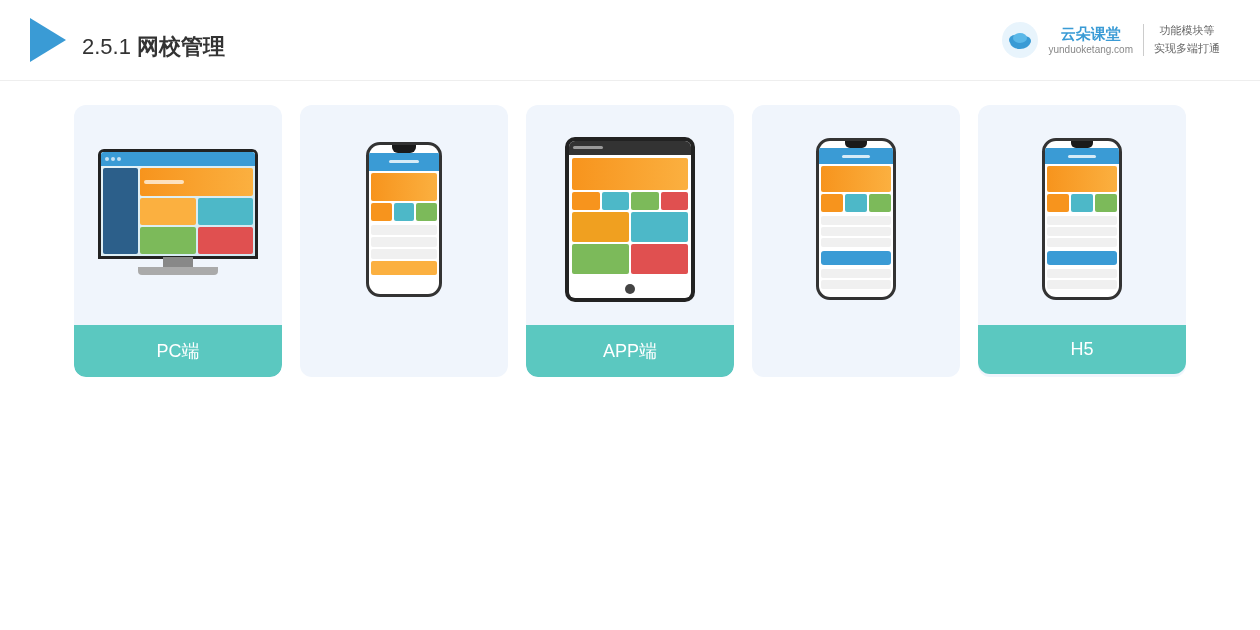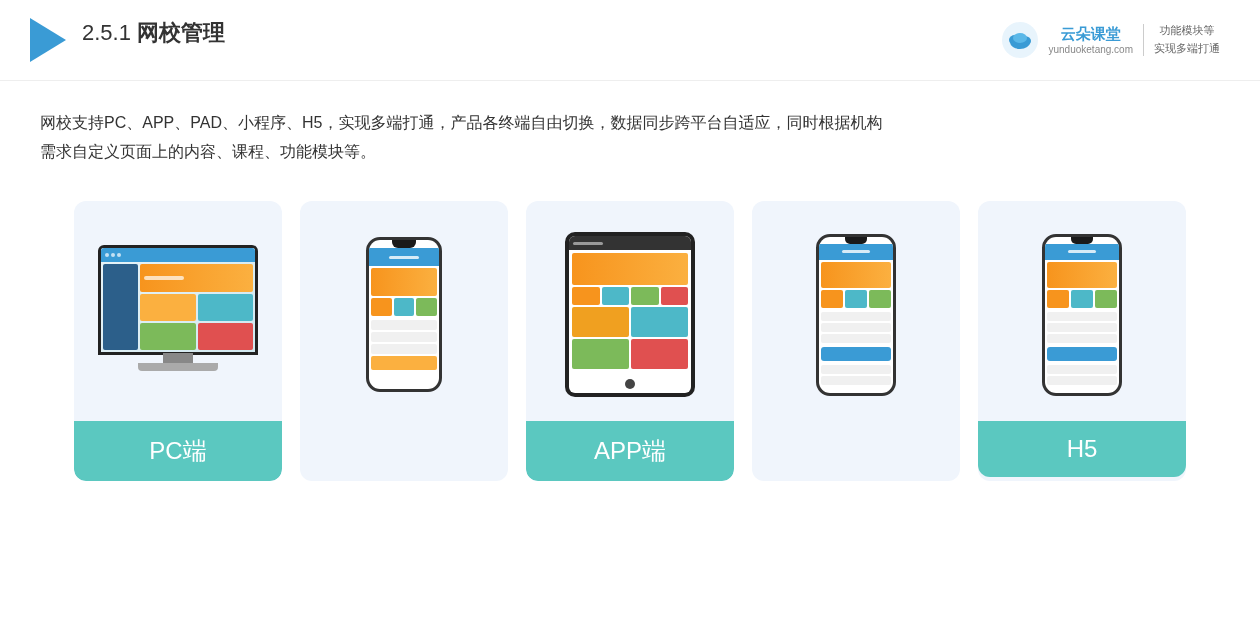--- a/index.html
+++ b/index.html
@@ -22,21 +22,21 @@
     .header {
       display: flex;
       align-items: center;
       justify-content: space-between;
       padding: 18px 40px 18px 30px;
       border-bottom: 1px solid #eee;
     }
 
     .header-left {
       display: flex;
-      align-items: flex-start;
+      align-items: flex-end;
       gap: 16px;
     }
 
     .logo-triangle {
       width: 0;
       height: 0;
       border-top: 22px solid transparent;
       border-bottom: 22px solid transparent;
       border-left: 36px solid #3a9bd5;
     }
@@ -124,21 +124,21 @@
       align-items: center;
       justify-content: center;
       padding: 18px 14px 10px 14px;
     }
 
     .device-label-bar {
       width: 100%;
       background: #5bc8c0;
       color: #fff;
       text-align: center;
-      font-size: 24px;
+      font-size: 18px;
       padding: 14px 0;
       font-weight: 400;
       border-radius: 0 0 12px 12px;
     }
 
     
     .pc-device {
       position: relative;
       width: 170px;
       height: 140px;
@@ -557,24 +557,20 @@
         </div>
       </div>
       <div class="divider-v"></div>
       <div class="brand-slogan">
         <div>功能模块等</div>
         <div>实现多端打通</div>
       </div>
     </div>
   </div>
 
-  <div class="desc-section">
-    <p class="desc-text">网校支持PC、APP、PAD、小程序、H5，实现多端打通，产品各终端自由切换，数据同步跨平台自适应，同时根据机构</p>
-    <p class="desc-text">需求自定义页面上的内容、课程、功能模块等。</p>
-  </div>
 
   <div class="cards-section">
 
     <div class="device-card">
       <div class="device-image-area">
         <div class="pc-device">
           <div class="pc-screen-frame">
             <div class="pc-screen-content">
               <div class="pc-screen-nav">
                 <div class="pc-nav-dot"></div>

